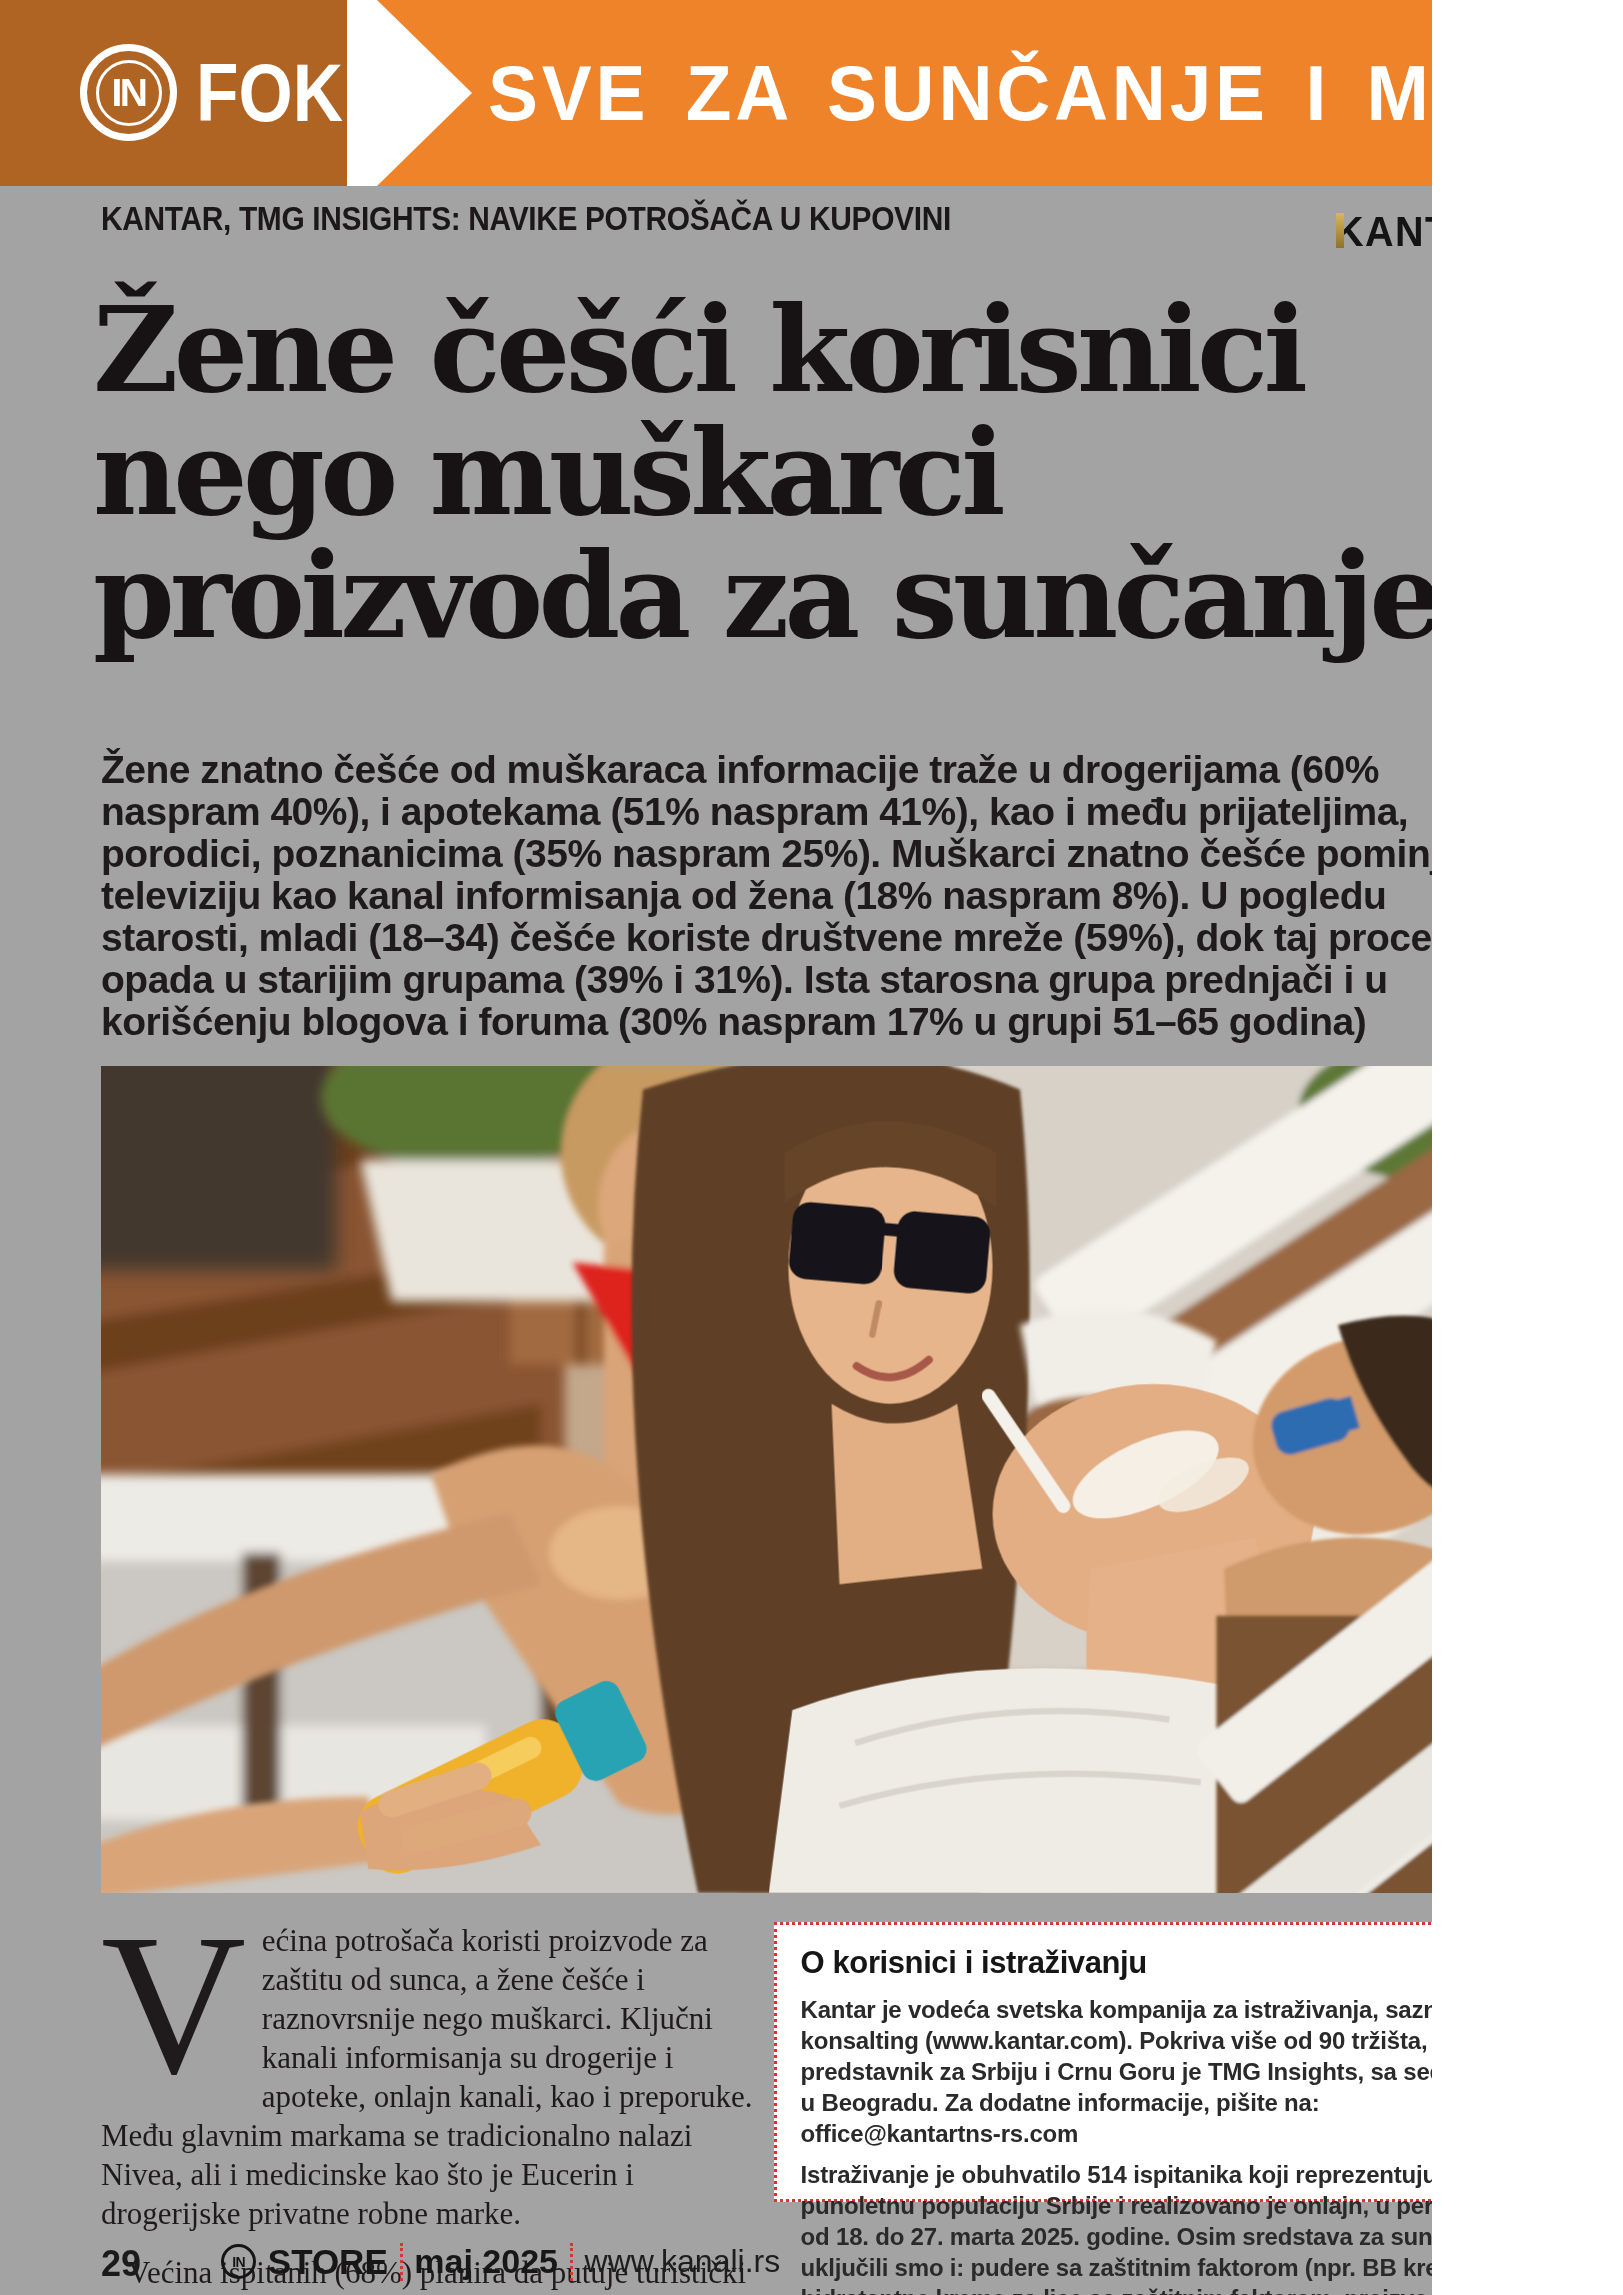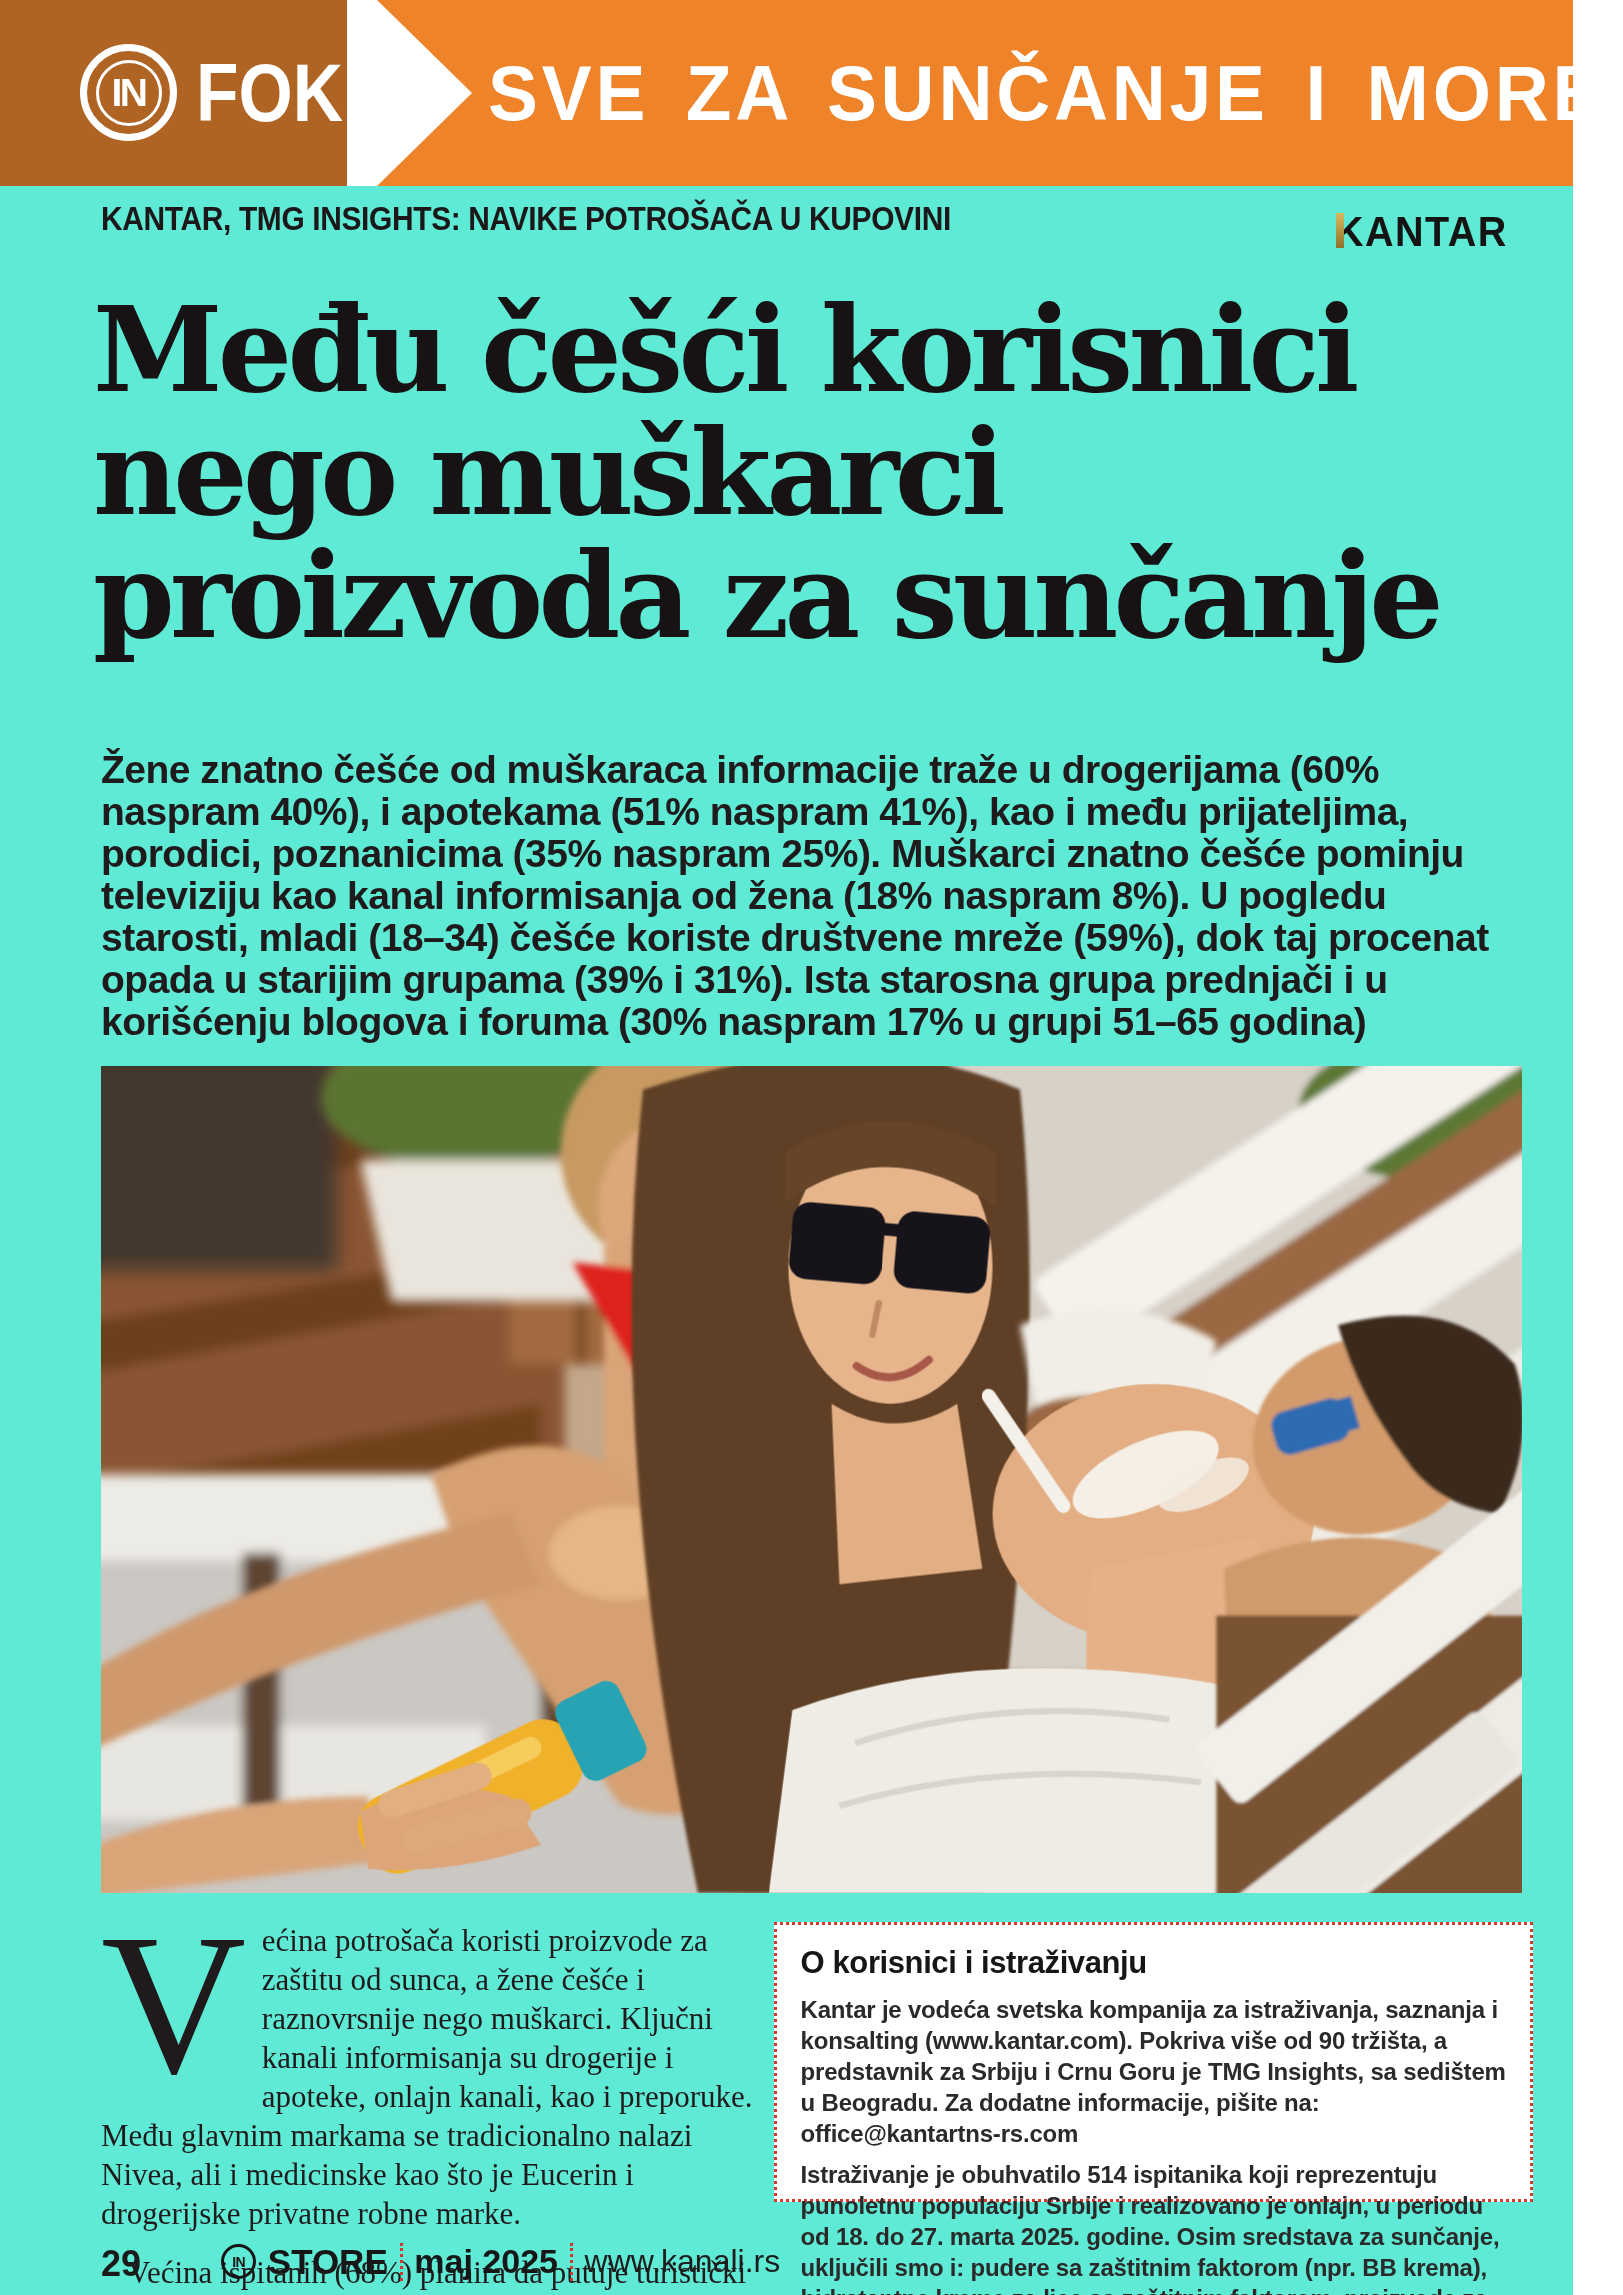--- a/index.html
+++ b/index.html
@@ -1,16 +1,16 @@
 <!DOCTYPE html>
 <html style="font-size:12.6px"><head>
 <meta charset="utf-8">
 <style>
   html,body{margin:0;padding:0;background:#ffffff;}
-  .page{position:relative;width:1573px;height:2295px;background:#5eead4;overflow:hidden;
+  .page{position:relative;width:1432px;height:2295px;background:#a3a3a3;overflow:hidden;
         font-family:"Liberation Sans",sans-serif;color:#231f20;}
 
   
   .banner{position:absolute;left:0;top:0;width:1623px;height:186px;background:#ef8329;}
   .banner-left{position:absolute;inset:0;background:#b06424;
                clip-path:polygon(0 0,347px 0,442px 93px,347px 186px,0 186px);}
   .banner-stripe{position:absolute;inset:0;background:#ffffff;
                clip-path:polygon(347px 0,377px 0,472px 93px,377px 186px,347px 186px);}
   .in-badge{position:absolute;left:80px;top:44px;width:97px;height:97px;border:7px solid #fff;
             border-radius:50%;box-sizing:border-box;display:flex;align-items:center;justify-content:center;}
@@ -83,21 +83,21 @@
     <div class="banner-title">SVE ZA SUNČANJE I MORE</div>
   </div>
 
   <div class="kicker">KANTAR, TMG INSIGHTS: NAVIKE POTROŠAČA U KUPOVINI</div>
   <div class="kantar">
     <div class="kantar-text">KANTAR</div>
     <div class="kantar-gold"></div>
   </div>
 
   <h1 class="headline" style="margin:0;">
-    <span class="hline">Među češći korisnici</span>
+    <span class="hline">Žene češći korisnici</span>
     <span class="hline">nego muškarci</span>
     <span class="hline">proizvoda za sunčanje</span>
   </h1>
 
   <p class="lead">Žene znatno češće od muškaraca informacije traže u drogerijama (60% naspram 40%), i apotekama (51% naspram 41%), kao i među prijateljima, porodici, poznanicima (35% naspram 25%). Muškarci znatno češće pominju televiziju kao kanal informisanja od žena (18% naspram 8%). U pogledu starosti, mladi (18–34) češće koriste društvene mreže (59%), dok taj procenat opada u starijim grupama (39% i 31%). Ista starosna grupa prednjači i u korišćenju blogova i foruma (30% naspram 17% u grupi 51–65 godina)</p>
 
   <div class="photo">
     <svg viewBox="0 0 1809 1053" width="1421" height="827" aria-hidden="true">
       <defs>
         <filter id="b12" x="-30%" y="-30%" width="160%" height="160%">

